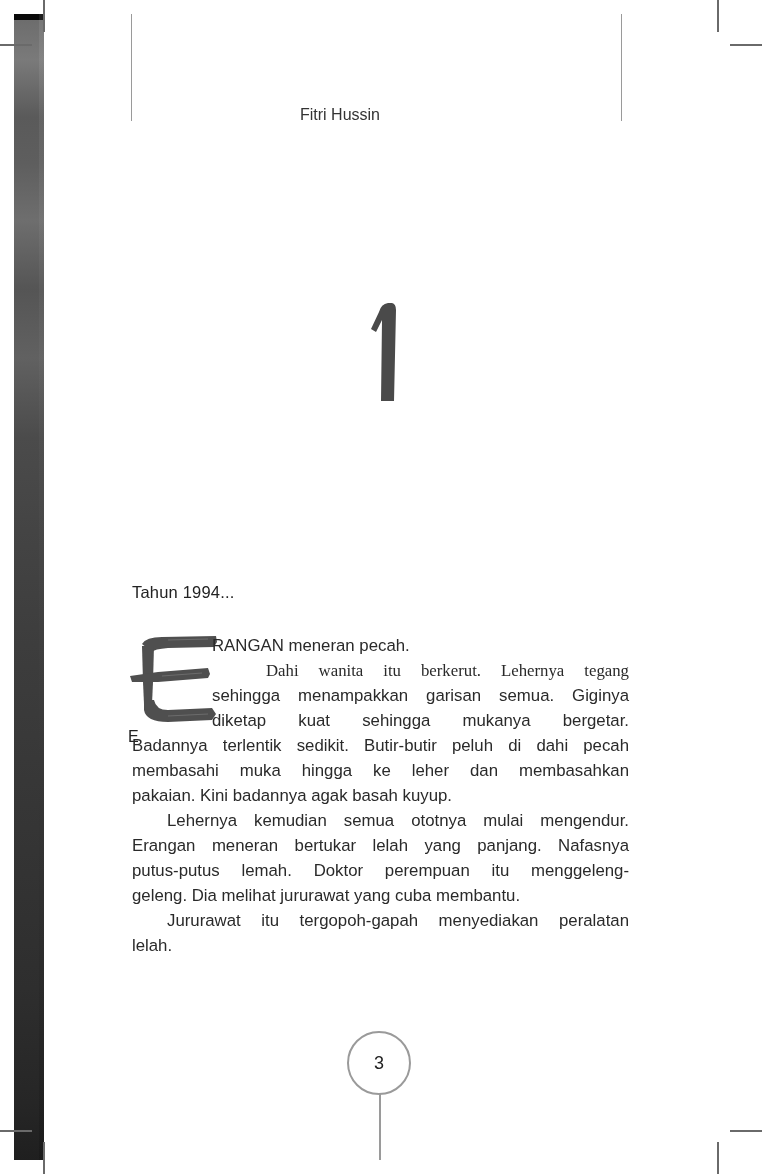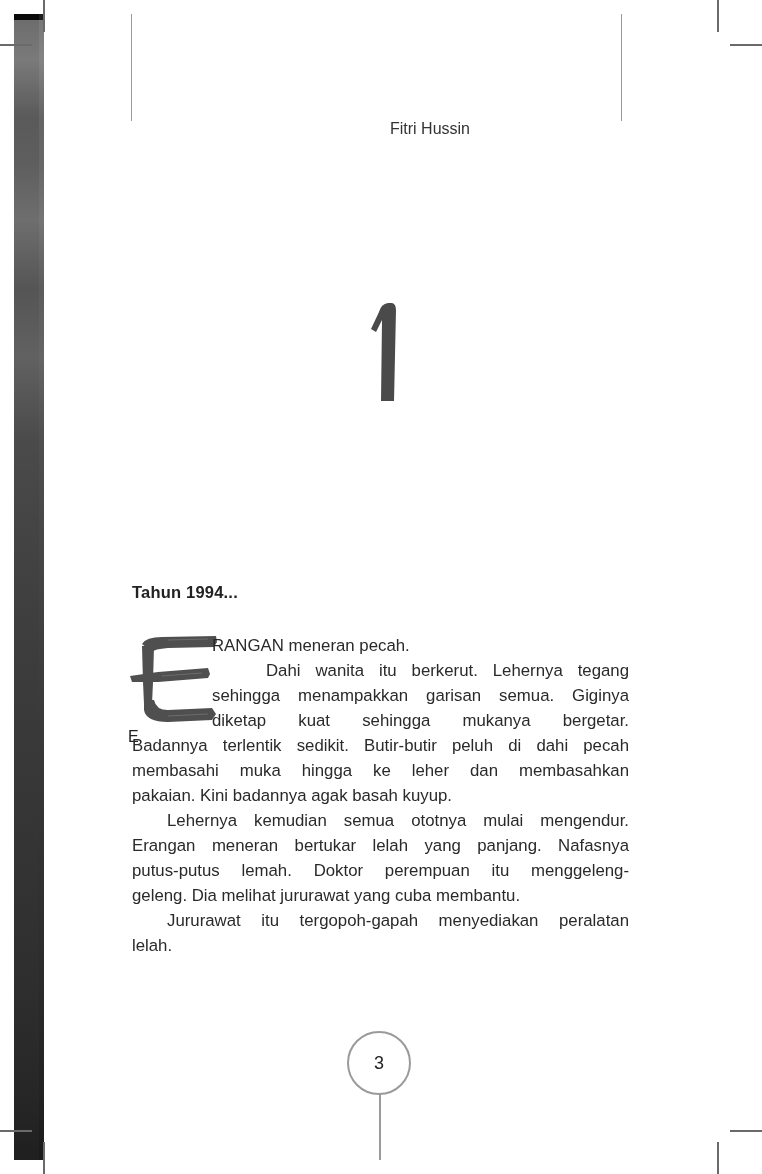--- a/index.html
+++ b/index.html
@@ -14,26 +14,26 @@
   .strip::after { content:""; position:absolute; right:0; top:0; width:5px; height:100%;
                   background: linear-gradient(180deg, rgba(255,255,255,0.08), rgba(0,0,0,0.15)); }
 
   
   .mark-v { width: 2px; background: #6a6a6a; }
   .mark-h { height: 2px; background: #6a6a6a; }
 
   
   .guide { width: 1px; background: #9a9a9a; }
 
-  .running-head { left: 300px; top: 120px; width: 170px; text-align: right;
+  .running-head { left: 300px; top: 106px; width: 170px; text-align: left;
                   font-size: 16px; color: #333; }
 
   .chapter-num { left: 335px; top: 292px; width: 100px; height: 116px; }
 
-  .section-head { left: 132px; top: 583px; font-size: 16.5px; font-weight: bold; color: #222; letter-spacing: 0.2px; }
+  .section-head { left: 132px; top: 583px; font-size: 16.5px; font-weight: normal; color: #222; letter-spacing: 0.2px; }
 
   .dropcap { left: 128px; top: 634px; width: 92px; height: 90px; }
 
   .body-text { left: 132px; top: 633px; width: 497px; font-size: 16.8px; line-height: 25px; color: #2a2a2a; }
   .body-text .line { display: block; text-align: justify; text-align-last: justify; white-space: nowrap; }
   .wrap-line { margin-left: 80px; }
   .last { text-align-last: left !important; }
 
   .page-circle { left: 347px; top: 1031px; width: 64px; height: 64px; border: 2px solid #9a9a9a;
                  border-radius: 50%; box-sizing: border-box; display: flex; align-items: center; justify-content: center;
@@ -80,21 +80,21 @@
       <line x1="40" y1="6" x2="80" y2="5"></line>
       <line x1="34" y1="42" x2="74" y2="39"></line>
       <line x1="40" y1="82" x2="80" y2="80"></line>
     </g>
     </svg><span>E</span>
   
 </div>
 
 <div class="abs body-text">
   <span class="line wrap-line last">RANGAN meneran pecah.</span>
-  <span class="line wrap-line" style="padding-left:54px;">Dahi wanita itu berkerut. Lehernya tegang</span>
+  <span class="line wrap-line" style="padding-left:54px;font-family:Liberation Serif, serif;">Dahi wanita itu berkerut. Lehernya tegang</span>
   <span class="line wrap-line">sehingga menampakkan garisan semua. Giginya</span>
   <span class="line wrap-line">diketap kuat sehingga mukanya bergetar.</span>
   <span class="line">Badannya terlentik sedikit. Butir-butir peluh di dahi pecah</span>
   <span class="line">membasahi muka hingga ke leher dan membasahkan</span>
   <span class="line last">pakaian. Kini badannya agak basah kuyup.</span>
   <span class="line" style="padding-left:35px;">Lehernya kemudian semua ototnya mulai mengendur.</span>
   <span class="line">Erangan meneran bertukar lelah yang panjang. Nafasnya</span>
   <span class="line">putus-putus lemah. Doktor perempuan itu menggeleng-</span>
   <span class="line last">geleng. Dia melihat jururawat yang cuba membantu.</span>
   <span class="line" style="padding-left:35px;">Jururawat itu tergopoh-gapah menyediakan peralatan</span>

